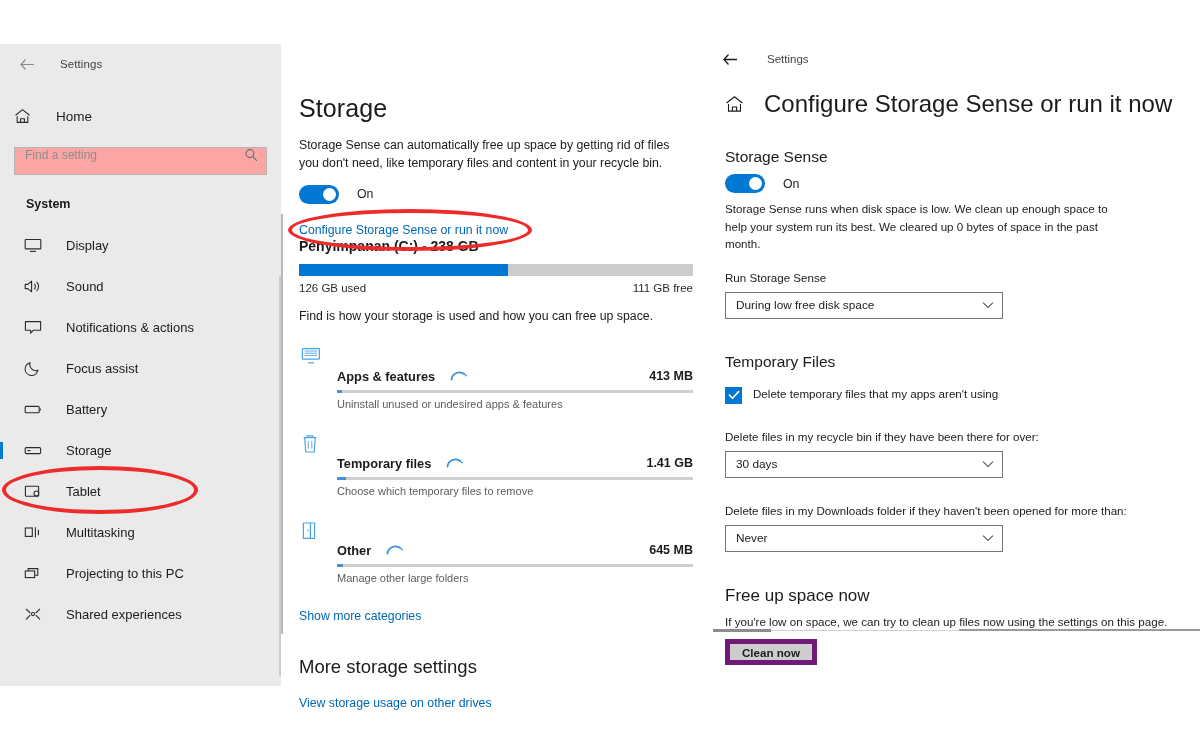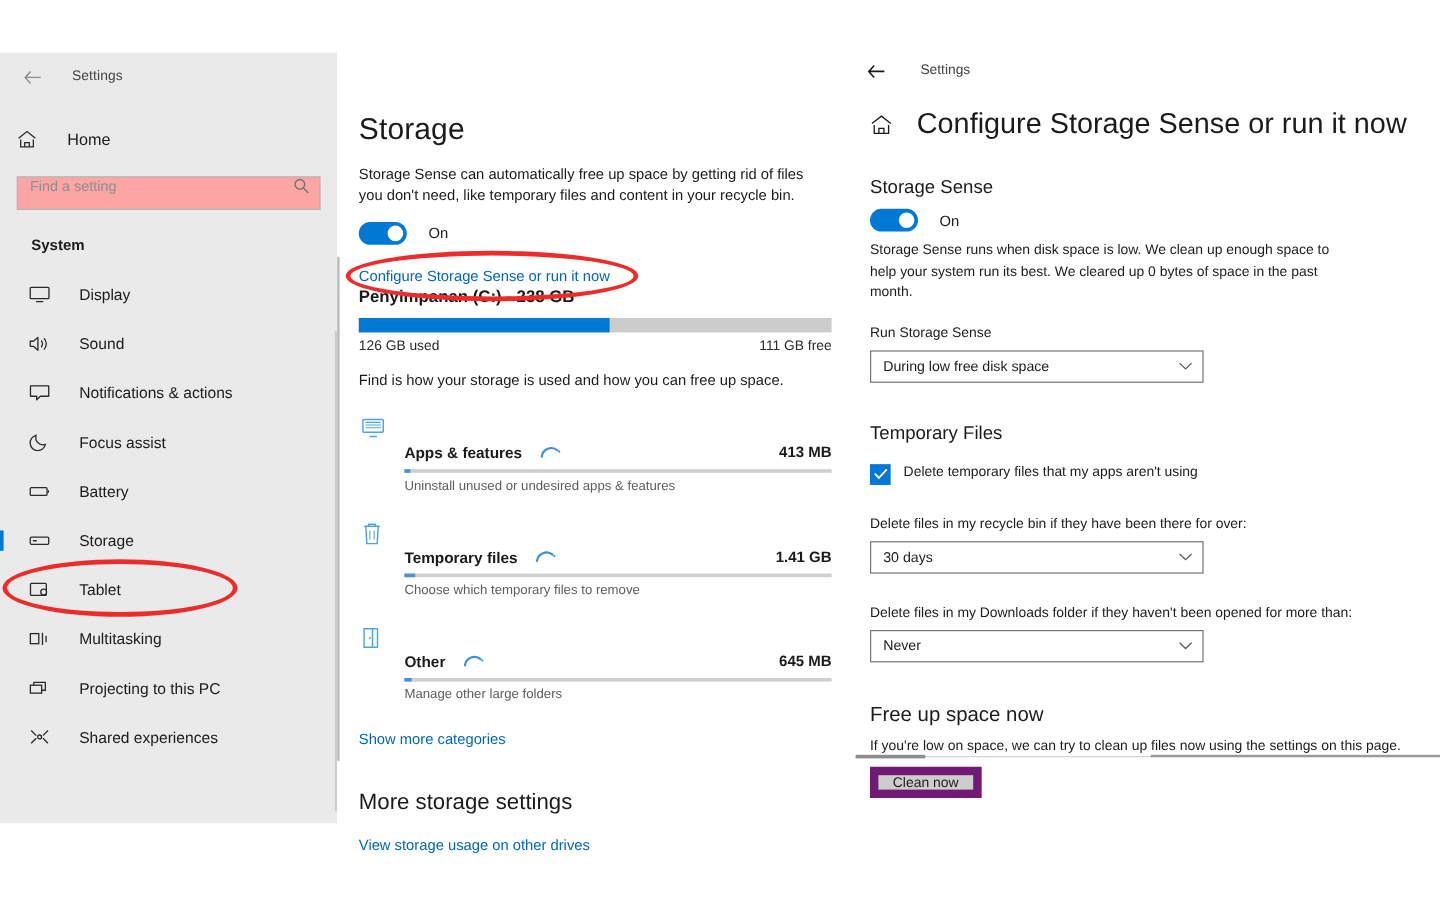--- a/index.html
+++ b/index.html
@@ -144,23 +144,23 @@
 
   .chk-row { display: flex; align-items: flex-start; margin-top: 16px; }
   .chk {
     width: 17px; height: 17px; background: #0078d4; border: 1px solid #0078d4;
     display: flex; align-items: center; justify-content: center; flex: none;
   }
   .chk svg { display: block; }
   .chk-row .clabel { margin-left: 11px; font-size: 11.6px; color: #1b1b1b; }
 
   .btn {
-    margin-top: 9px; min-width: 84px; height: 26px; background: #cdcdcd; border: 7px solid #701a75;
+    margin-top: 9px; min-width: 84px; height: 26px; background: #cdcdcd; border: 5px solid #701a75;
     display: inline-flex; align-items: center; justify-content: center; padding: 0 12px;
-    font-family: "Liberation Sans", sans-serif; font-size: 11.6px; color: #1b1b1b;
+    font-family: "Liberation Sans", sans-serif; font-size: 11.6px; color: #1b1b1b; font-weight: bold;
   }
 
   .r-hscroll-a { position: absolute; left: 12px; bottom: 58px; width: 58px; height: 3px; background: #8d8d8d; }
   .r-hscroll-b { position: absolute; left: 12px; bottom: 59px; width: 688px; height: 1px; background: #d2d2d2; }
   .r-hscroll-c { position: absolute; left: 258px; bottom: 59px; width: 490px; height: 2px; background: #9a9a9a; }
 
   
   .ellipse {
     position: absolute; border: 4px solid #ee2b2b; border-radius: 50%;
     pointer-events: none;

